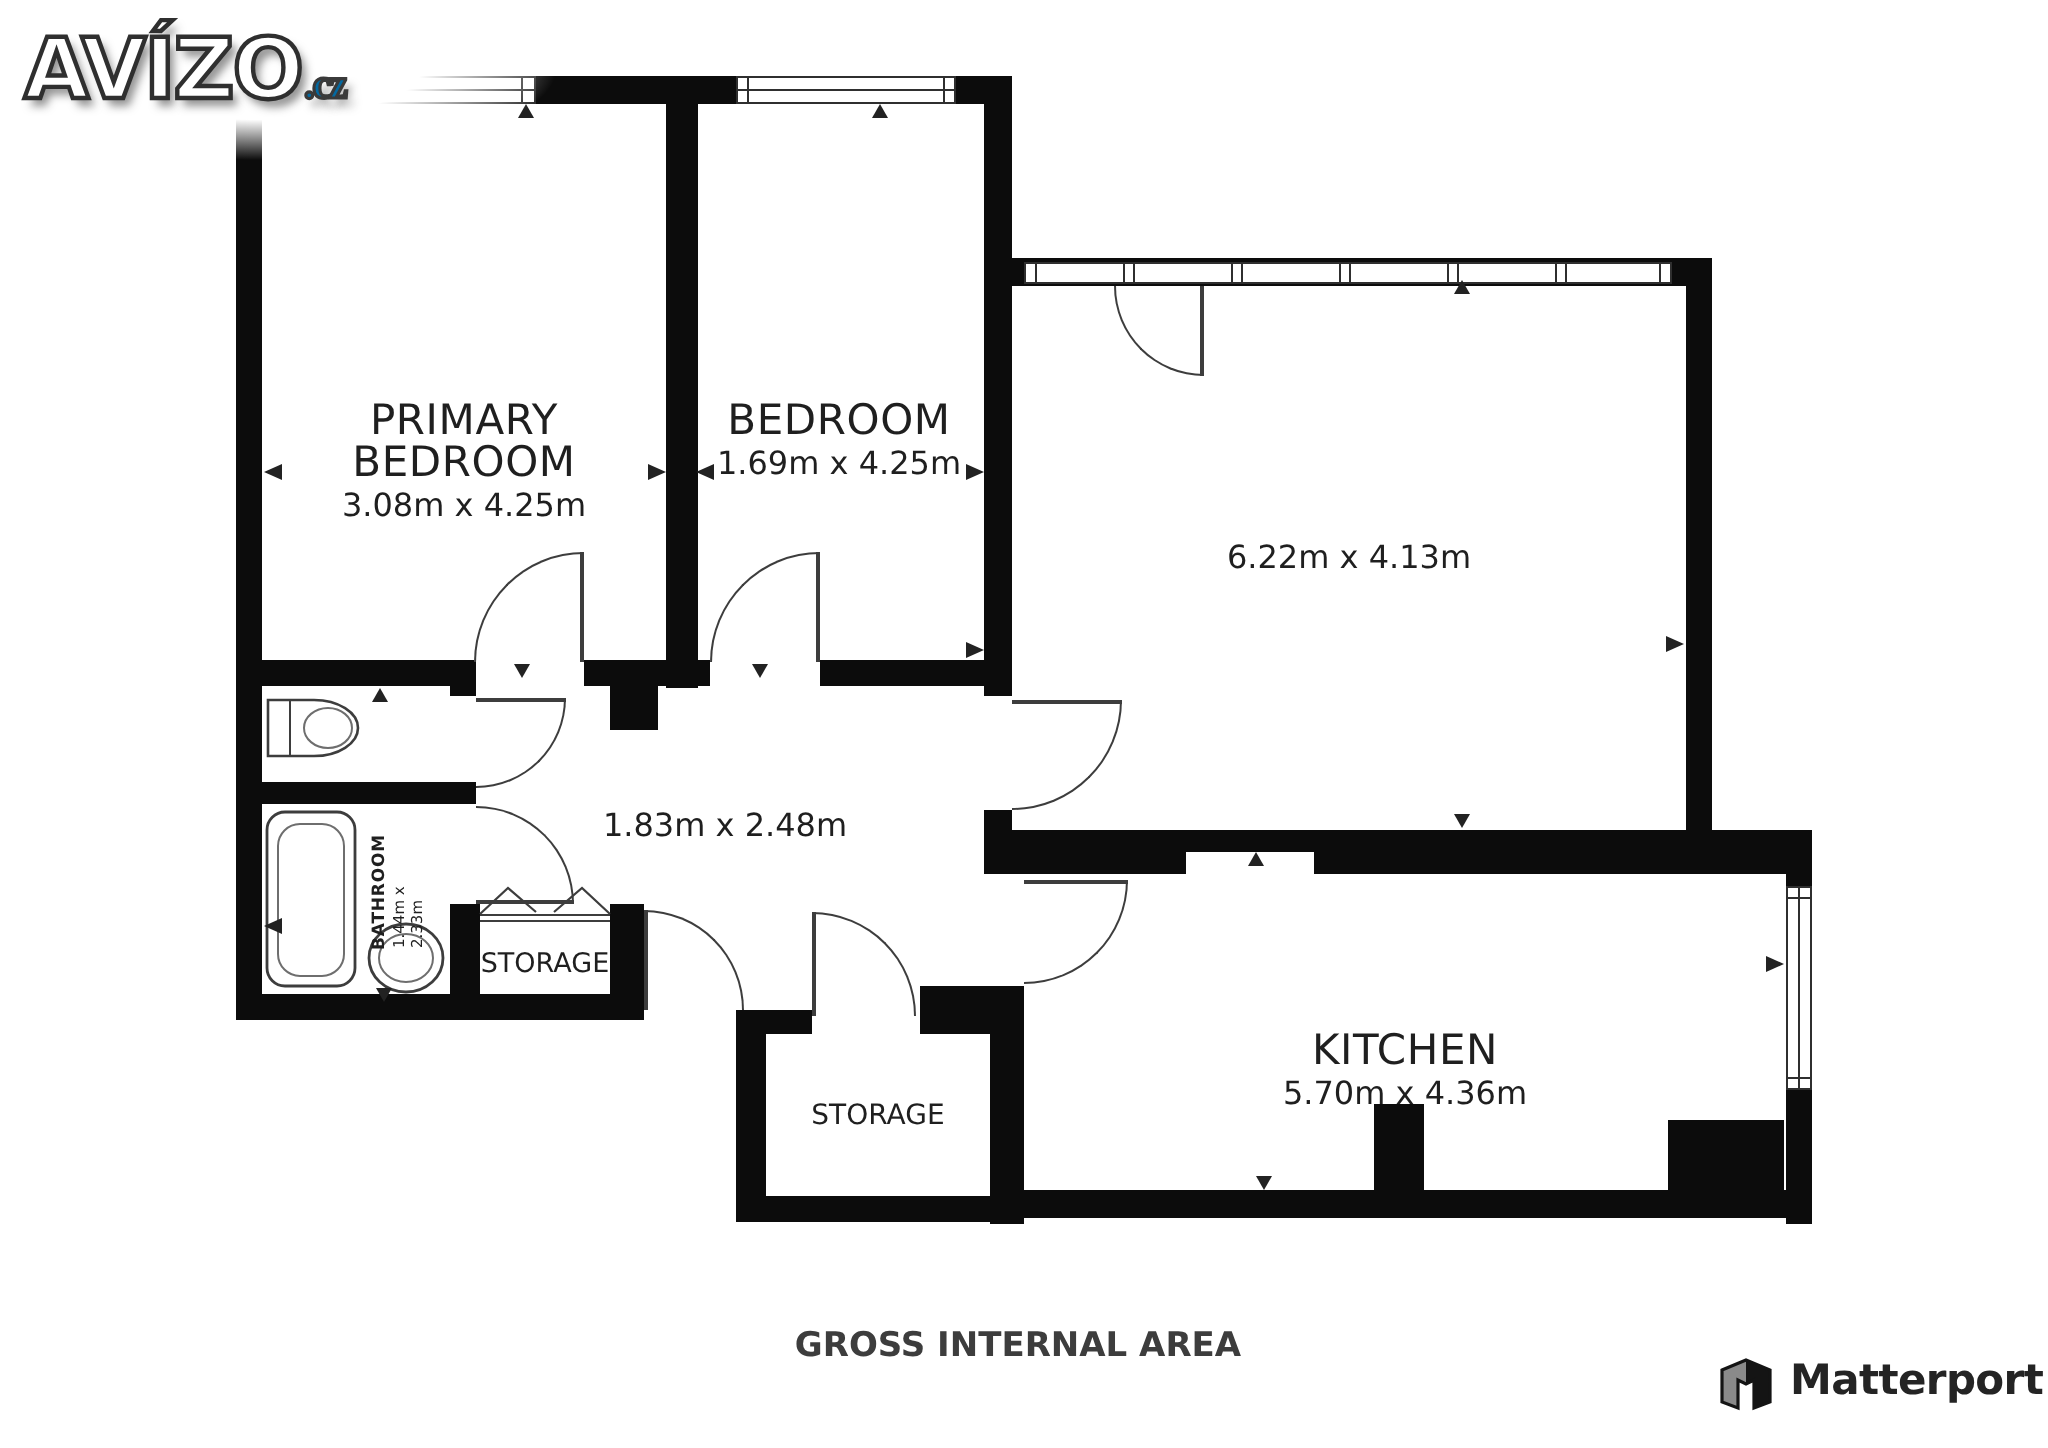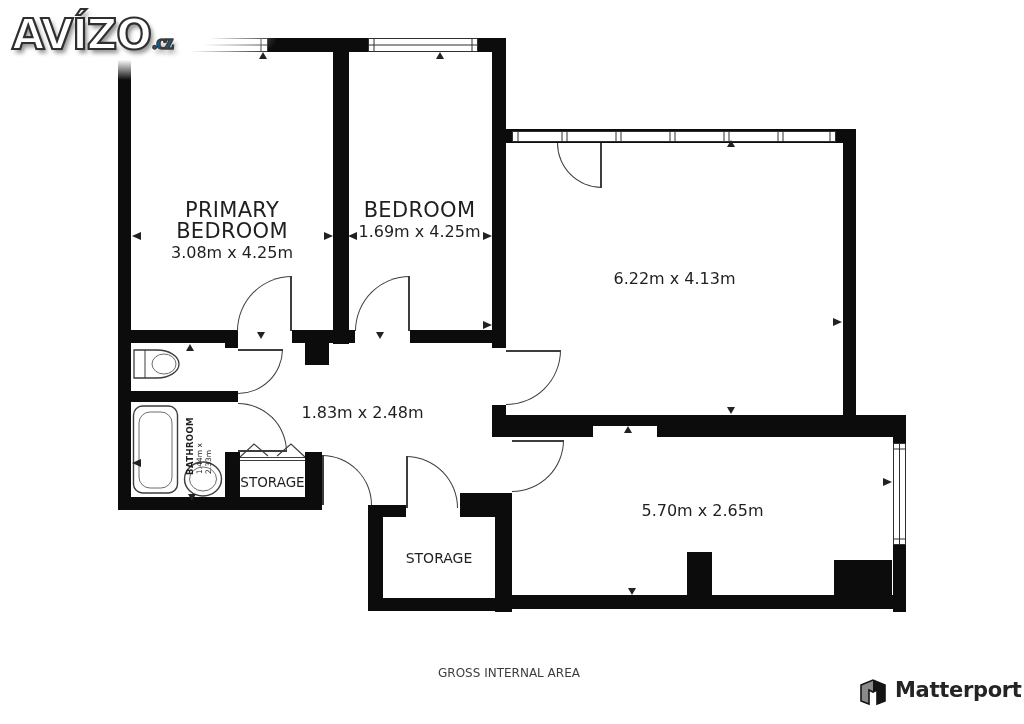--- a/index.html
+++ b/index.html
@@ -30,21 +30,21 @@
   
   .halo{position:absolute;left:-22px;top:-10px;width:300px;height:90px;z-index:9;
         background:radial-gradient(closest-side,rgba(255,255,255,1) 55%,rgba(255,255,255,0) 100%);}
   .sitelogo{position:absolute;left:12px;top:10px;z-index:10;white-space:nowrap;
             font-weight:800;font-size:42px;letter-spacing:-1px;color:#fff;
             -webkit-text-stroke:2.2px #2f2f2f;
             text-shadow:3px 4px 4px rgba(40,40,40,.5);}
   .sitelogo .tld{font-size:21px;-webkit-text-stroke:1.6px #3a3a3a;color:#0369a1;margin-left:1px;font-family:Liberation Serif, serif;}
   
   .footer{position:absolute;left:309px;top:668px;width:400px;text-align:center;z-index:6;color:#3d3d3d;}
-  .footer .f1{font-size:12px;line-height:11.5px;}
+  .footer .f1{font-size:17px;line-height:11.5px;font-weight:bold;}
   .footer .f2{font-size:11.5px;line-height:11.5px;}
   .footer .f3{font-size:11.5px;line-height:11.5px;}
   .footer .f4{font-size:10.5px;line-height:12px;color:#9c9c9c;margin-top:1px;}
   
   .mp{position:absolute;left:858px;top:678px;z-index:6;display:flex;align-items:flex-start;}
   .mp .mptext{font-size:21px;font-weight:700;color:#242424;margin-left:7px;letter-spacing:-0.3px;}
 </style>
 </head>
 <body>
 
@@ -185,21 +185,22 @@
     <div class="nm">BEDROOM</div>
     <div class="dm">1.69m x 4.25m</div>
   </div>
   <div class="lbl" style="left:506px;top:268px;width:337px">
     <div class="dm">6.22m x 4.13m</div>
   </div>
   <div class="lbl" style="left:240px;top:402px;width:245px">
     <div class="dm">1.83m x 2.48m</div>
   </div>
   <div class="lbl" style="left:512px;top:500px;width:381px">
-    <div class="dm">5.70m x 2.65m</div>
+    <div class="nm">KITCHEN</div>
+    <div class="dm">5.70m x 4.36m</div>
   </div>
   <div class="lbl-sm" style="left:238px;top:474px;width:69px">STORAGE</div>
   <div class="lbl-sm" style="left:383px;top:550px;width:112px;font-size:14px">STORAGE</div>
   <div class="lbl-bath" style="left:171px;top:418px;width:56px;height:56px">
     <div class="nm">BATHROOM</div>
     <div class="dm">1.44m x 2.33m</div>
   </div>
 
   <div class="halo"></div>
   <div class="sitelogo"><span>AVÍZO</span><span class="tld">.cz</span></div>

